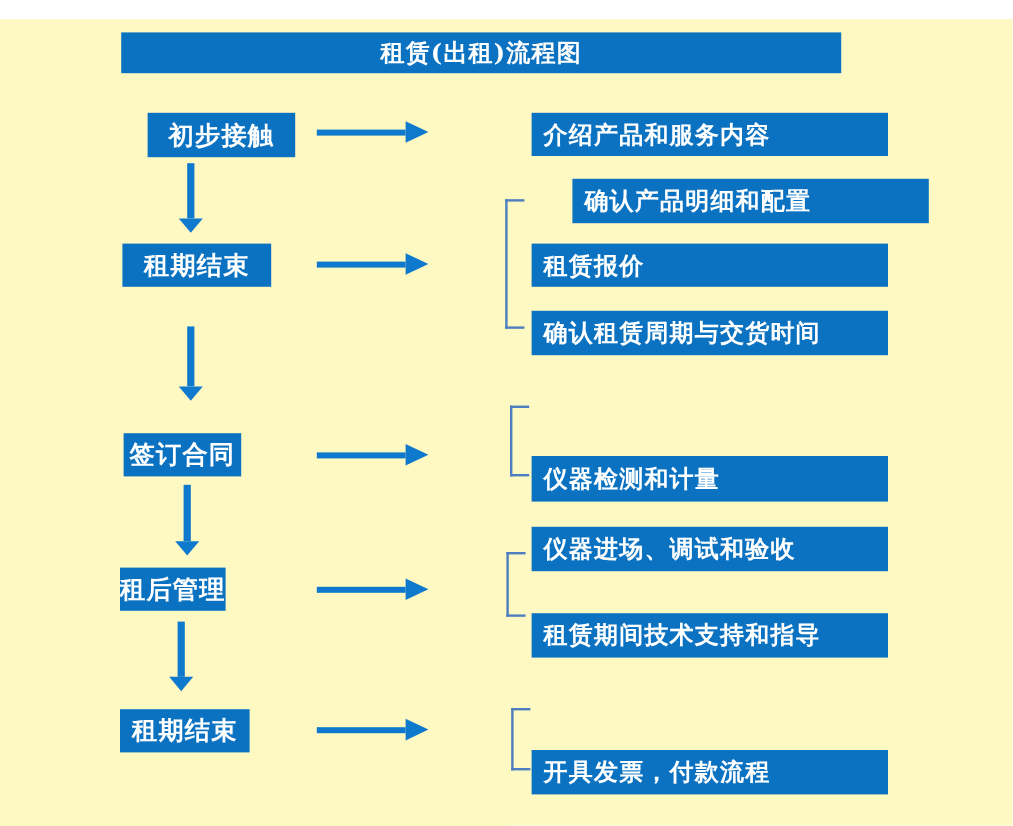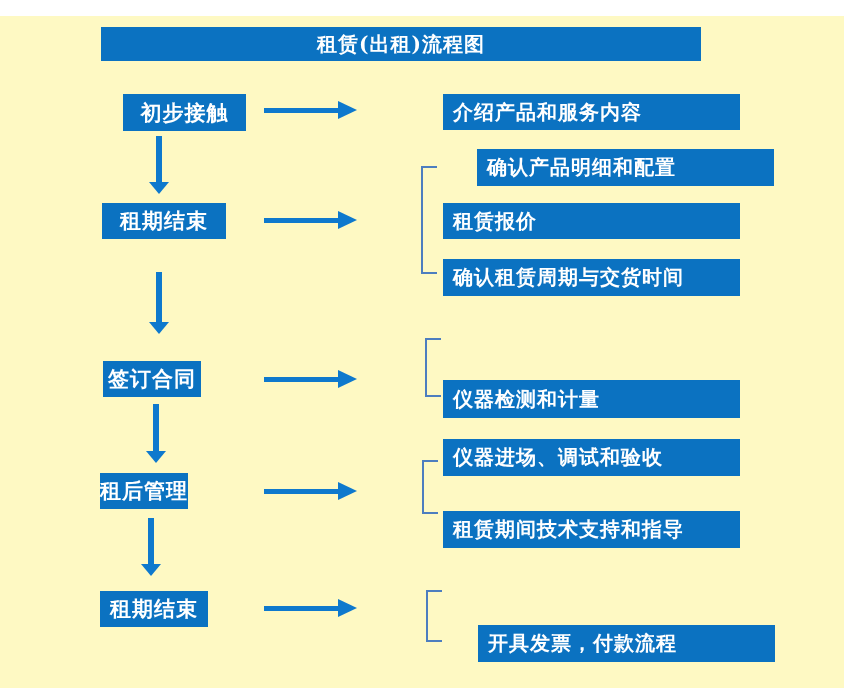--- a/index.html
+++ b/index.html
@@ -121,15 +121,15 @@
 
   <div class="dbox" style="top:133px;margin-left:34px;">确认产品明细和配置</div>
   <div class="dbox" style="top:187px;height:36px;">租赁报价</div>
   <div class="dbox" style="top:243px;">确认租赁周期与交货时间</div>
 
   <div class="dbox" style="top:364px;height:38px;">仪器检测和计量</div>
 
   <div class="dbox" style="top:423px;">仪器进场、调试和验收</div>
   <div class="dbox" style="top:495px;">租赁期间技术支持和指导</div>
 
-  <div class="dbox" style="top:609px;margin-left:35px;">开具发票，付款流程</div>
+  <div class="dbox" style="top:609px;">开具发票，付款流程</div>
 
 </div>
 
 </body></html>

